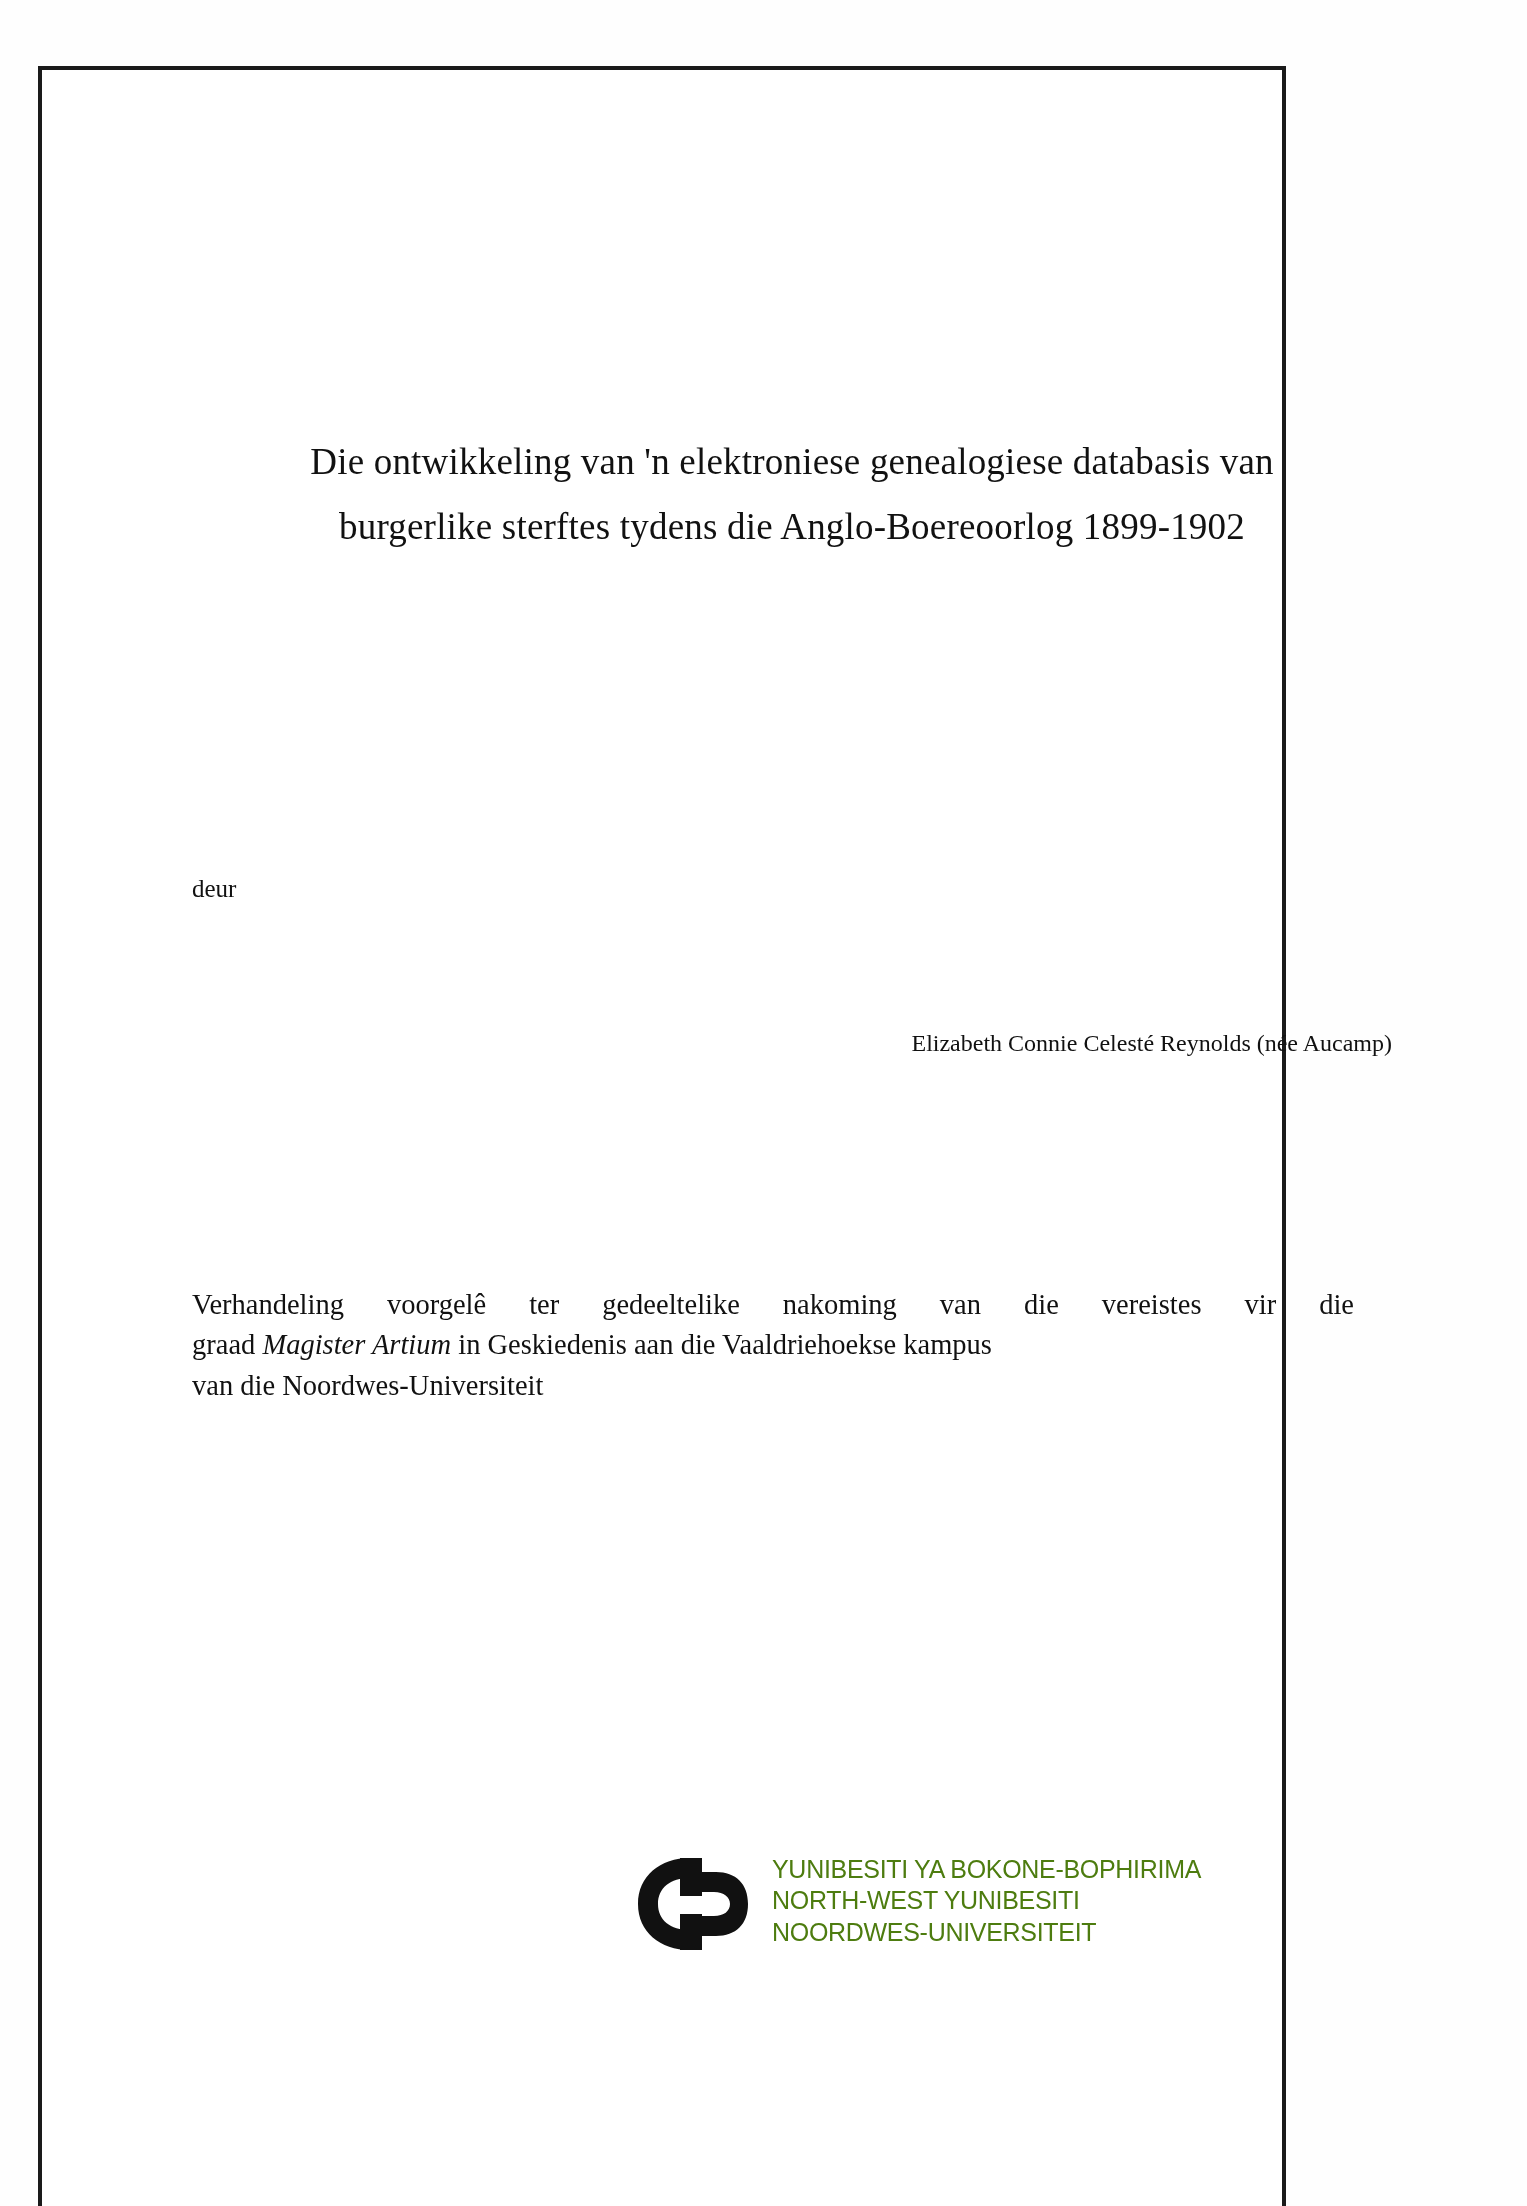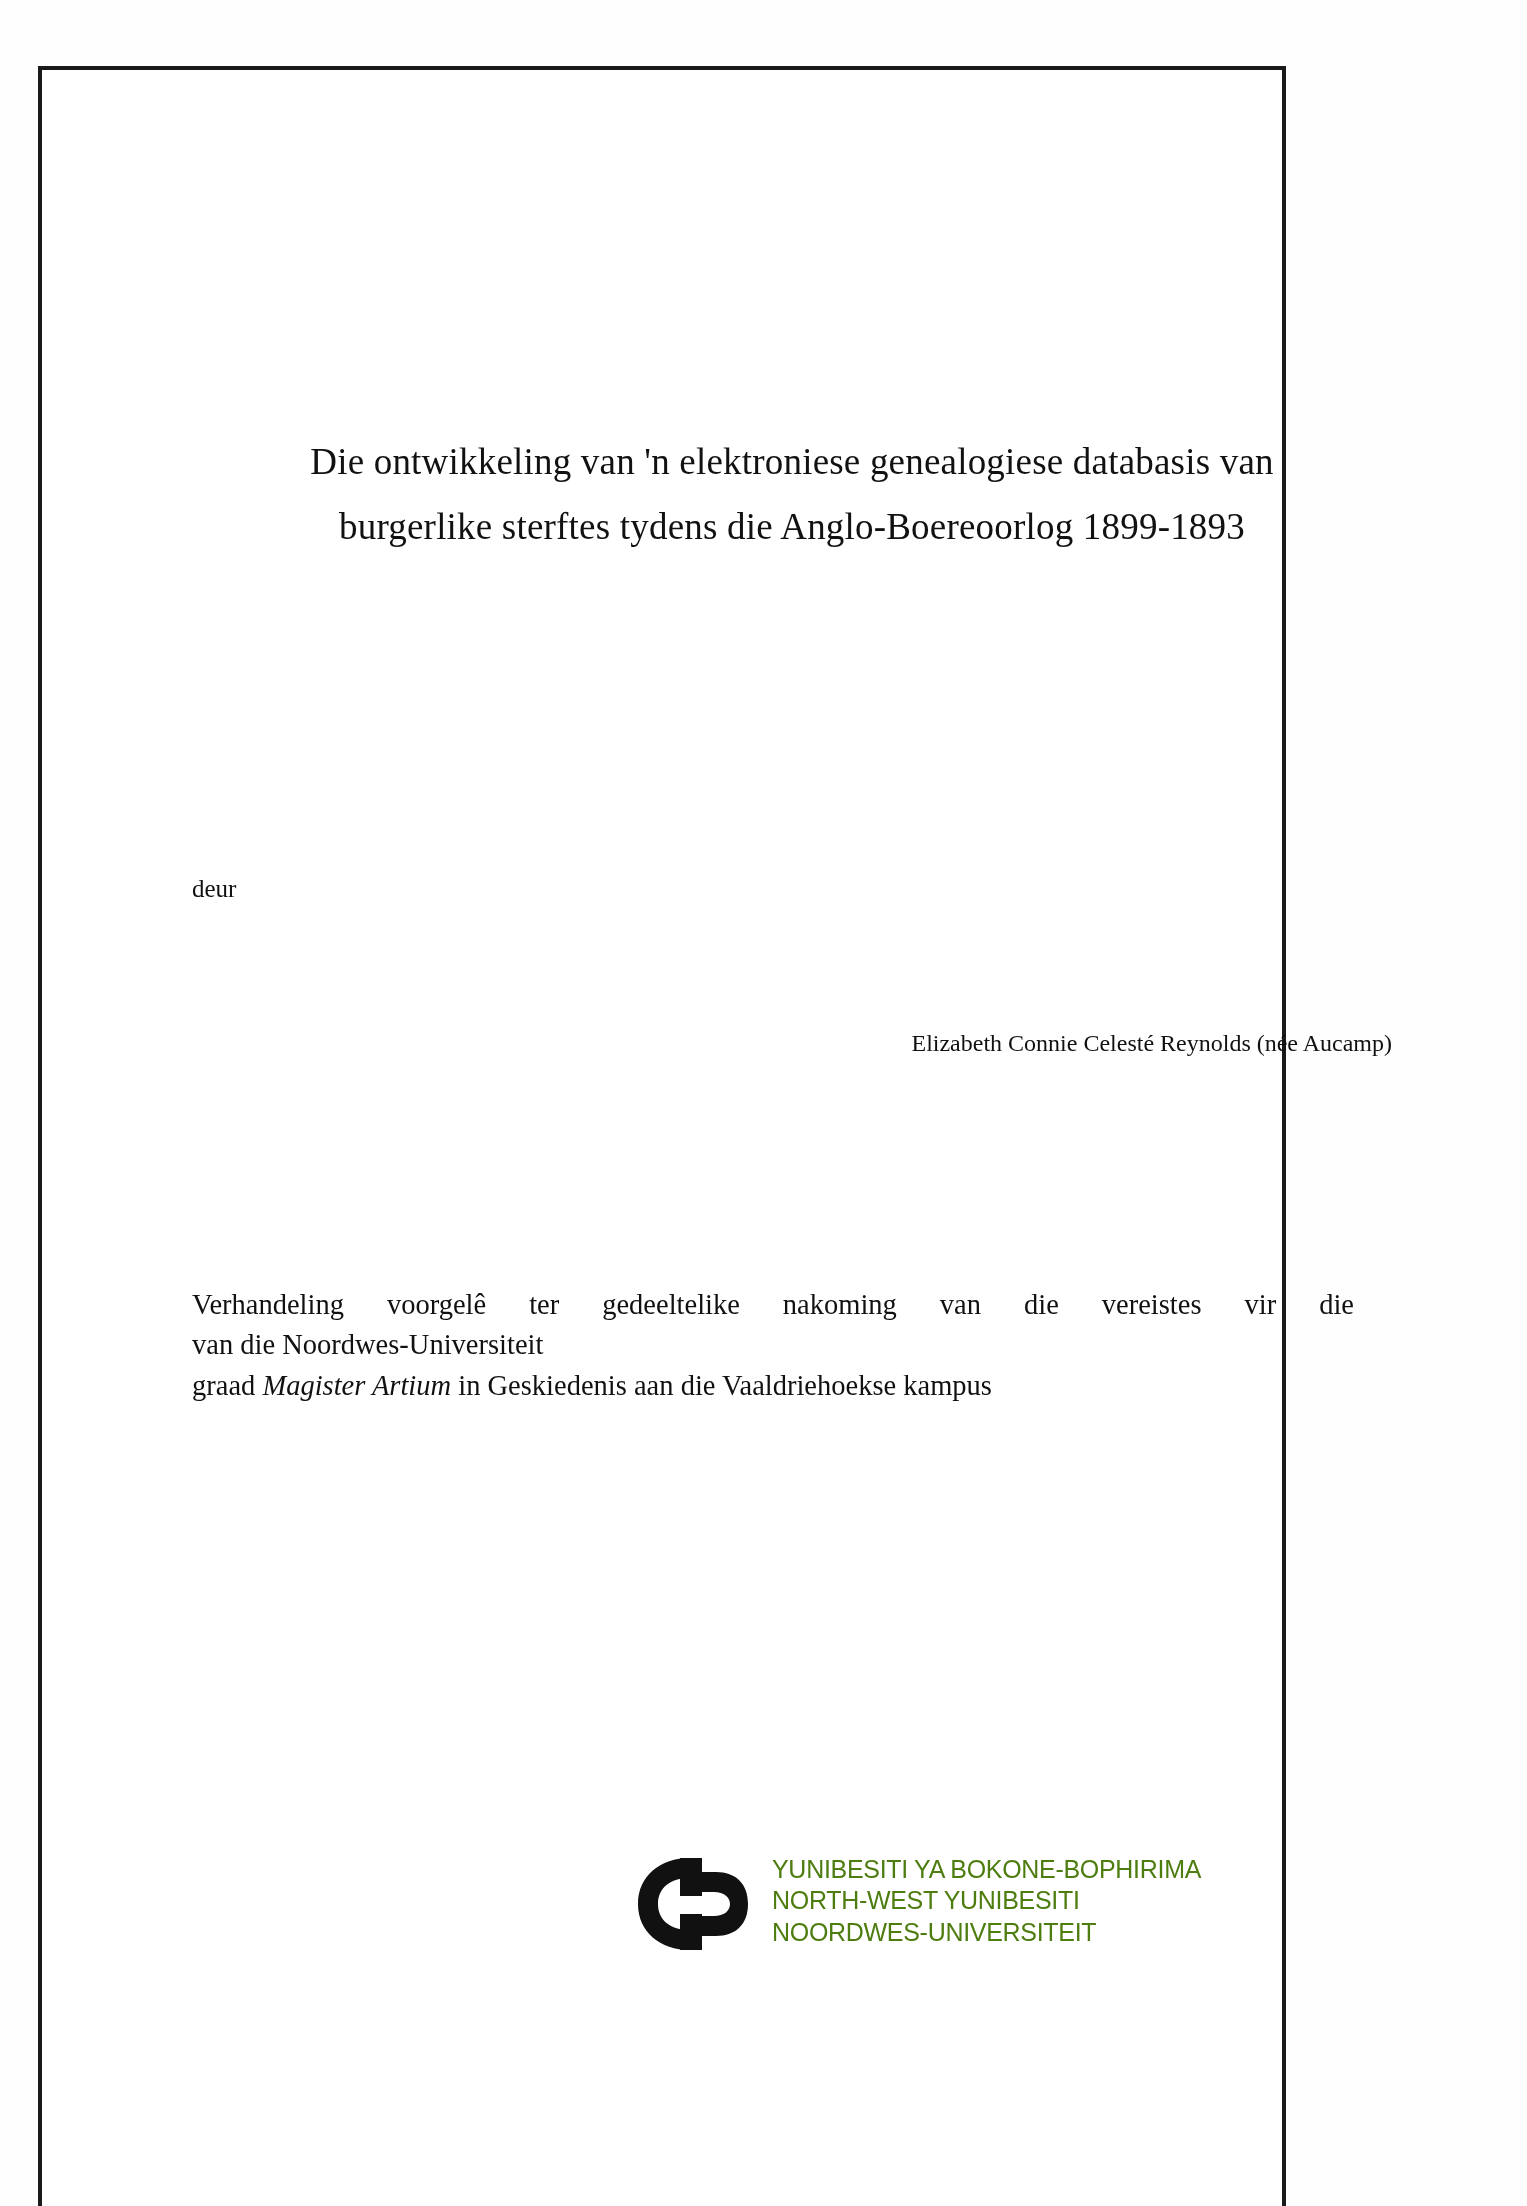--- a/index.html
+++ b/index.html
@@ -129,31 +129,31 @@
 </style>
 </head>
 <body>
 
 <div class="page-scan">
   <div class="page-frame">
     <div class="content">
 
       <div class="title-block">
         <span class="title-line">Die ontwikkeling van 'n elektroniese genealogiese databasis van</span>
-        <span class="title-line">burgerlike sterftes tydens die Anglo-Boereoorlog 1899-1893</span>
+        <span class="title-line">burgerlike sterftes tydens die Anglo-Boereoorlog 1899-1902</span>
       </div>
 
       <div class="deur">deur</div>
 
       <div class="author">Elizabeth Connie Celesté Reynolds (née Aucamp)</div>
 
       <div class="statement">
         <div class="just">Verhandeling voorgelê ter gedeeltelike nakoming van die vereistes vir die</div>
+        <div class="plain"><span>graad </span><i>Magister Artium</i><span> in Geskiedenis aan die Vaaldriehoekse kampus</span></div>
         <div class="plain">van die Noordwes-Universiteit</div>
-        <div class="plain"><span>graad </span><i>Magister Artium</i><span> in Geskiedenis aan die Vaaldriehoekse kampus</span></div>
       </div>
 
 
       <div class="logo-block">
         <div class="logo-mark">
           <svg width="120" height="104" viewBox="0 0 120 104" xmlns="http://www.w3.org/2000/svg">
             <path d="M58 6 C28 6 6 24 6 52 C6 80 28 98 58 98 L58 78 C38 78 26 68 26 52 C26 36 38 26 58 26 Z" fill="#111111"></path>
             <rect x="48" y="6" width="22" height="92" fill="#111111"></rect>
             <path d="M66 20 L84 20 C104 20 116 32 116 52 C116 72 104 84 84 84 L66 84 L66 64 L82 64 C92 64 98 59 98 52 C98 45 92 40 82 40 L66 40 Z" fill="#111111"></path>
             <rect x="34" y="44" width="42" height="18" fill="#ffffff"></rect>

